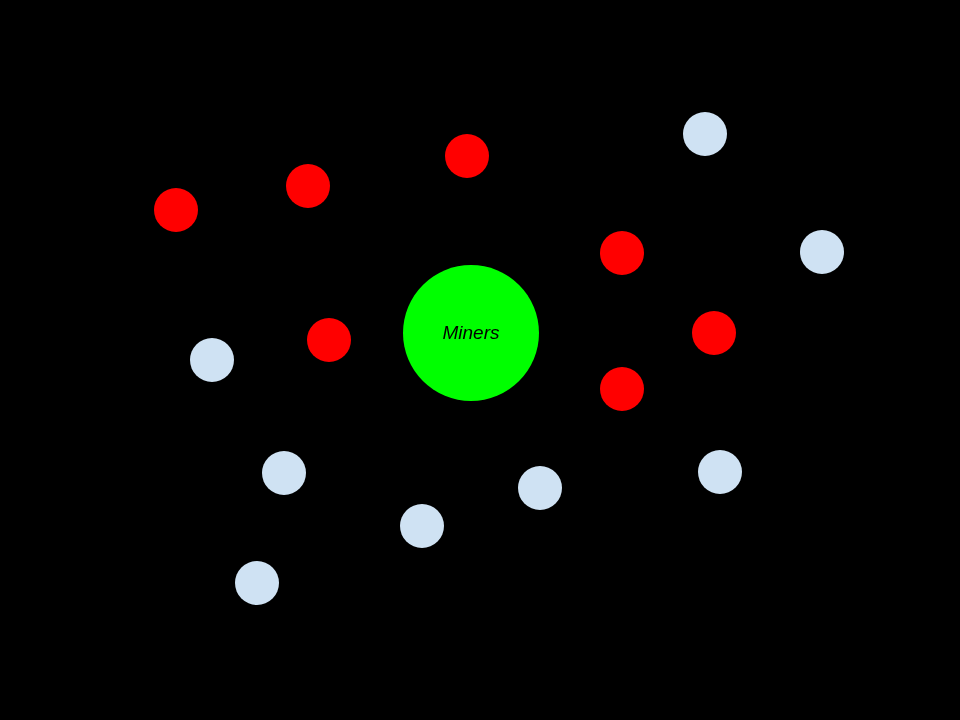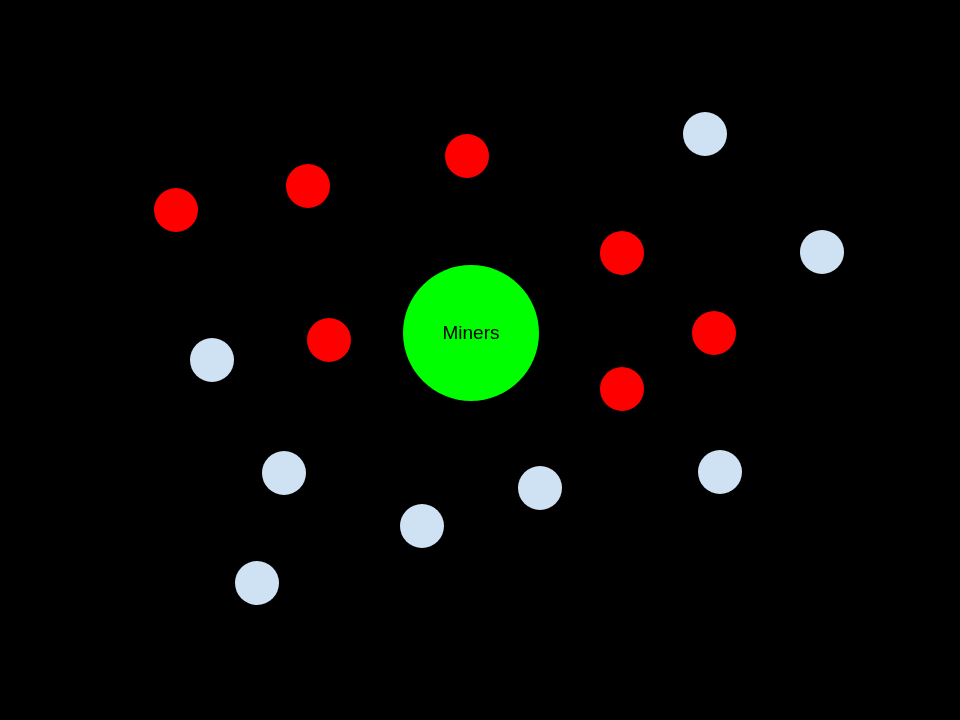--- a/index.html
+++ b/index.html
@@ -19,20 +19,21 @@
     border-radius: 50%;
     box-sizing: border-box;
   }
   .center-node {
     position: absolute;
     border-radius: 50%;
     display: flex;
     align-items: center;
     justify-content: center;
     box-sizing: border-box;
+    font-style: italic;
   }
   .center-node span {
     font-size: 19px;
     line-height: 1.2;
     text-align: center;
   }
 </style>
 </head>
 <body>
 

